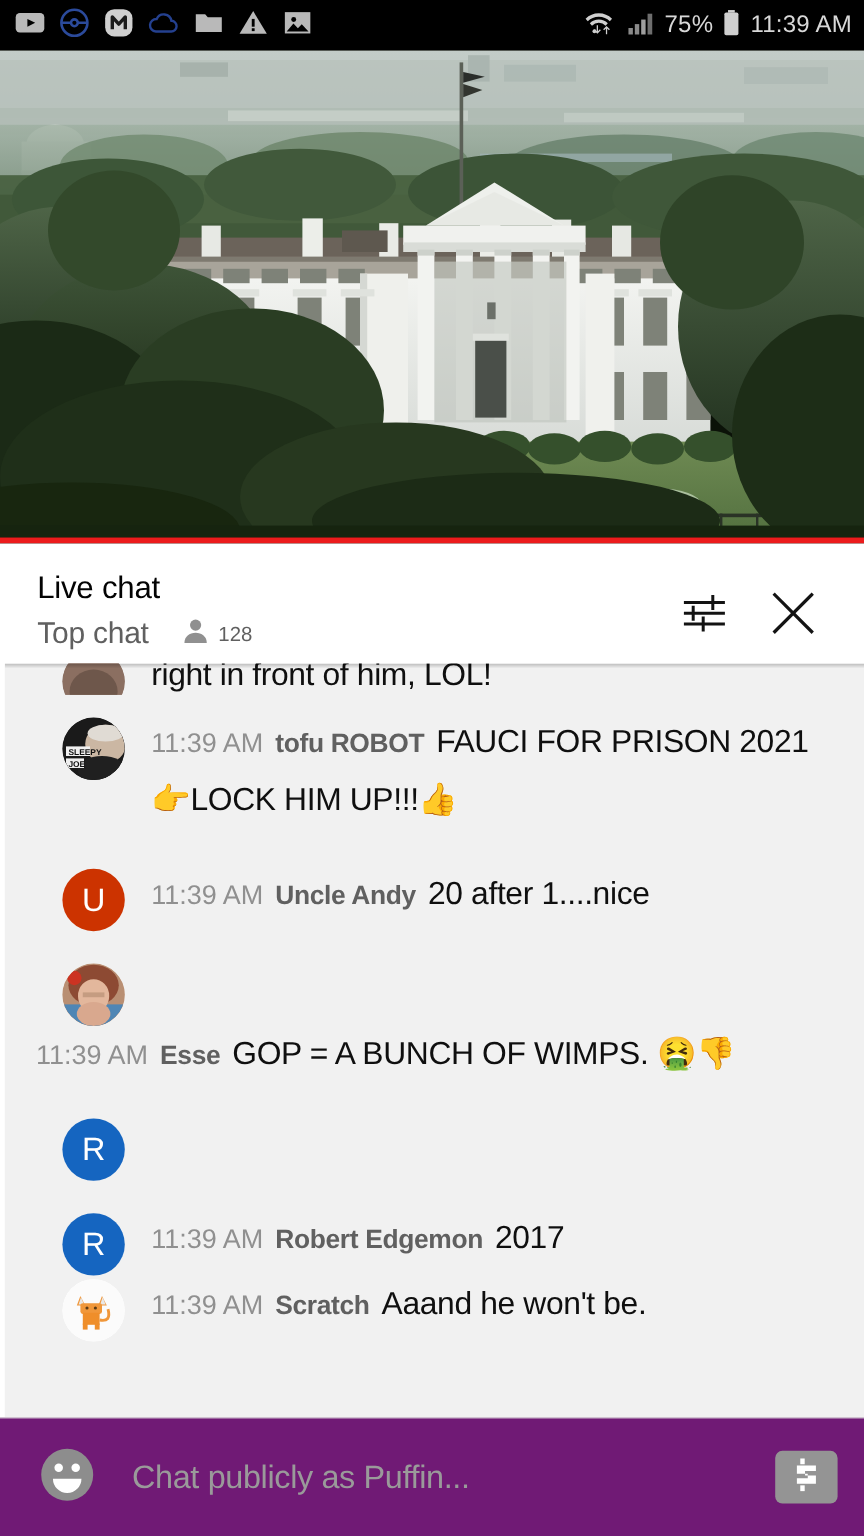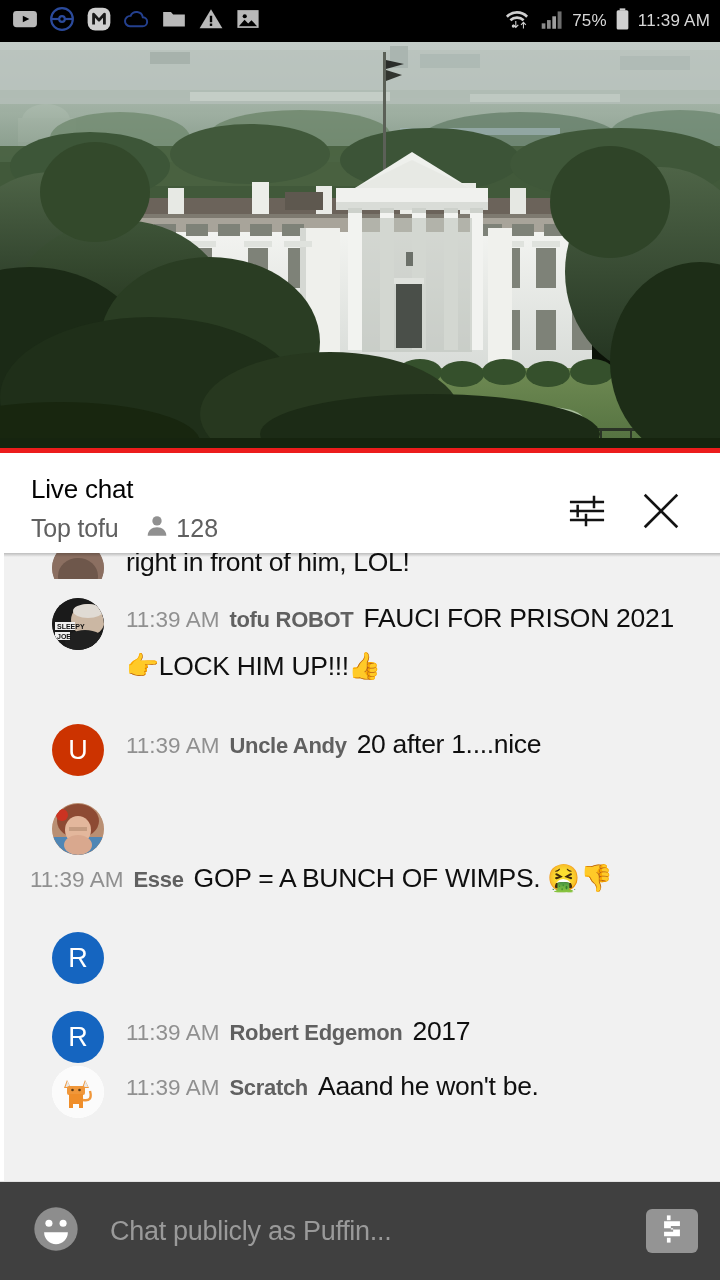--- a/index.html
+++ b/index.html
@@ -14,21 +14,21 @@
     position:absolute; top:0; left:0;
     width:720px; height:42px;
     background:#000000;
     display:flex; align-items:center;
     padding:0 10px 0 12px;
   }
   .status-left { display:flex; align-items:center; gap:11px; }
   .status-right { margin-left:auto; display:flex; align-items:center; gap:7px; }
   .sb-icon { display:block; }
   .sb-text {
-    color:#d8d8d8; font-size:17px; letter-spacing:0.2px;
+    color:#d8d8d8; font-size:20px; letter-spacing:0.2px;
     font-family:"Liberation Sans", sans-serif;
   }
 
   
   .video-wrap {
     position:absolute; top:42px; left:0;
     width:720px; height:411px;
     overflow:hidden; background:#0b1208;
   }
   .video-wrap svg { display:block; width:720px; height:407px; }
@@ -58,21 +58,21 @@
     display:flex; align-items:center; margin-top:6px;
   }
   .chat-subtitle {
     font-size:25px; color:#606060; font-weight:400;
     letter-spacing:-0.2px;
   }
   .viewer-group {
     display:flex; align-items:center; margin-left:26px;
   }
   .viewer-count {
-    font-size:25px; color:#606060; margin-left:6px;
+    font-size:17px; color:#606060; margin-left:6px;
   }
   .header-actions { display:flex; align-items:center; gap:0; padding-top:12px; }
   .icon-btn {
     width:74px; height:60px;
     display:flex; align-items:center; justify-content:center;
     background:none; border:none; cursor:pointer;
   }
 
   
   .chat-list {
@@ -121,21 +121,21 @@
   .author {
     color:#606060; font-weight:bold; font-size:22px;
     margin-right:10px;
   }
   .body-text { color:#0f0f0f; }
 
   
   .input-bar {
     position:absolute; top:1181px; left:0;
     width:720px; height:99px;
-    background:#404040;
+    background:#701a75;
     border-top:1px solid #e2e2e2;
     display:flex; align-items:center;
     padding:0 22px 0 28px;
   }
   .emoji-btn {
     width:56px; height:56px; display:flex;
     align-items:center; justify-content:center;
     cursor:pointer; flex-shrink:0;
   }
   .chat-input {
@@ -429,21 +429,21 @@
   </svg>
   <div class="progress-track">
     <div class="progress-fill"></div>
   </div>
 </div>
 
 <div class="chat-header">
   <div class="chat-header-text">
     <div class="chat-title">Live chat</div>
     <div class="chat-sub-row">
-      <span class="chat-subtitle">Top tofu</span>
+      <span class="chat-subtitle">Top chat</span>
       <span class="viewer-group">
         <span>
           <svg width="26" height="26" viewBox="0 0 24 24">
               <circle cx="12" cy="7.3" r="4.3" fill="#909090"></circle>
               <path d="M3.4 21 c0 -4.9 3.9 -7.8 8.6 -7.8 s8.6 2.9 8.6 7.8z" fill="#909090"></path>
             </svg>
         </span>
         <span class="viewer-count">128</span>
       </span>
     </div>

